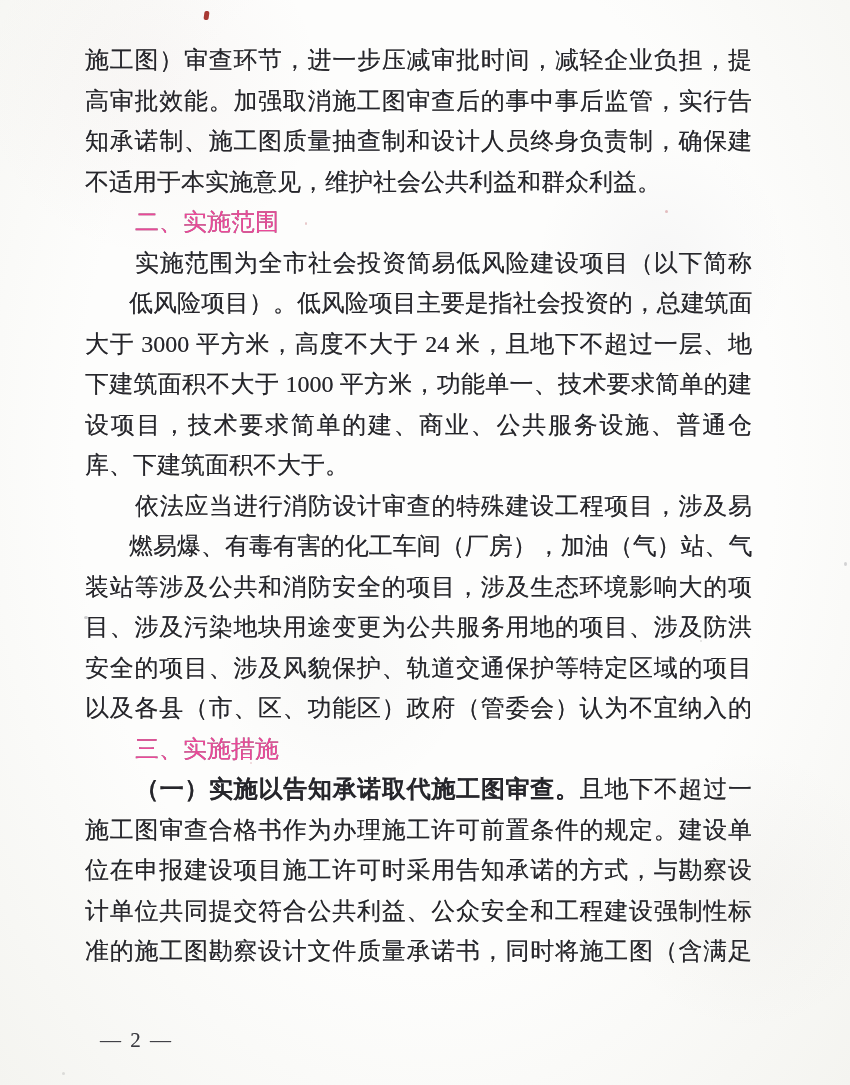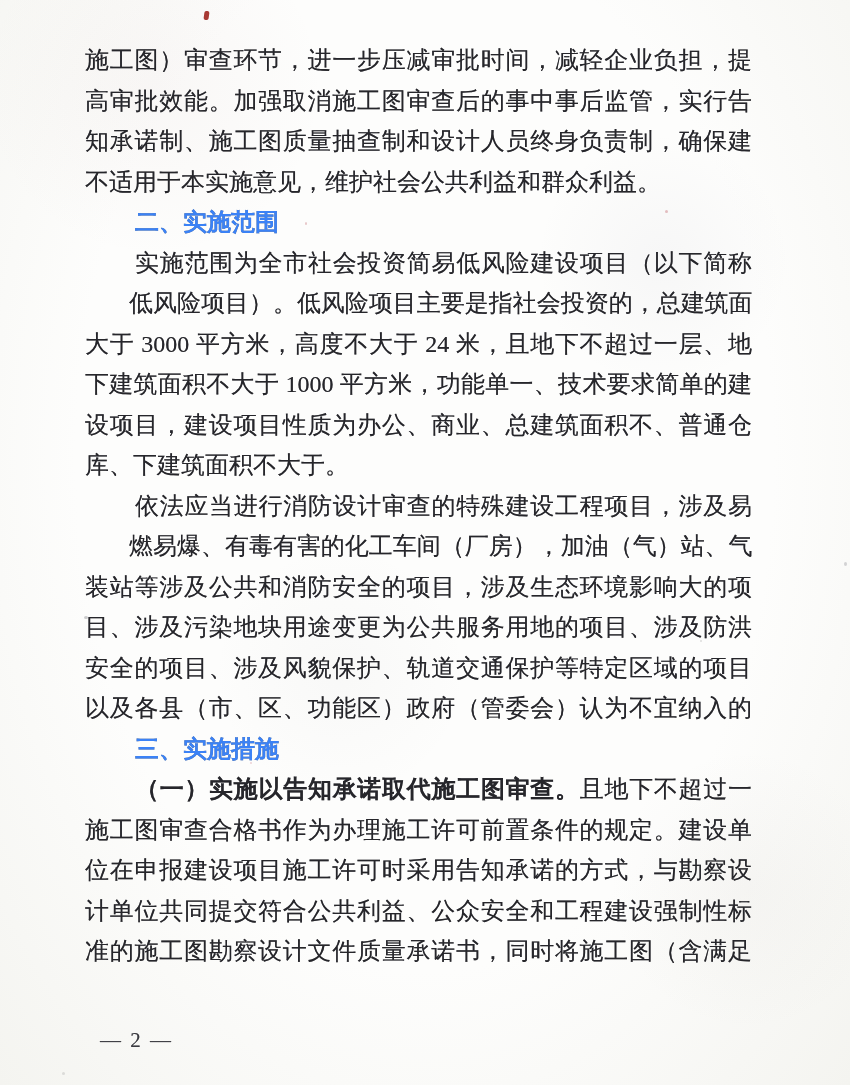--- a/index.html
+++ b/index.html
@@ -25,22 +25,22 @@
     text-align:justify;
     text-justify:inter-character;
     text-align-last:left;
     text-shadow:0 0 0.5px rgba(30,30,35,0.55);
   }
   .stretch{ text-align-last:justify; }
   .indent{ text-indent:50px; }
   .tight{ letter-spacing:-0.6px;margin-left:44px; }
   .heading{
     font-family:"Liberation Sans","DejaVu Sans",sans-serif;
-    font-weight:700;
-    color:#3b82f6;
+    font-weight:400;
+    color:#ec4899;
     text-shadow:0 0 0.6px rgba(20,20,25,0.6);
   }
   .item-lead{ font-weight:700; }
   .page-number{
     position:absolute;left:100px;top:1028px;
     font-size:21px;letter-spacing:2px;color:#3a3a40;
     text-shadow:0 0 0.5px rgba(40,40,45,0.4);
   }
   .speck{ position:absolute;border-radius:50%; }
   .speck-red{
@@ -76,21 +76,21 @@
 <div class="textblock">
   <div class="line stretch">施工图）审查环节，进一步压减审批时间，减轻企业负担，提</div>
   <div class="line stretch">高审批效能。加强取消施工图审查后的事中事后监管，实行告</div>
   <div class="line stretch">知承诺制、施工图质量抽查制和设计人员终身负责制，确保建</div>
   <div class="line">不适用于本实施意见，维护社会公共利益和群众利益。</div>
   <div class="line heading indent">二、实施范围</div>
   <div class="line stretch indent">实施范围为全市社会投资简易低风险建设项目（以下简称</div>
   <div class="line stretch tight">低风险项目）。低风险项目主要是指社会投资的，总建筑面积不</div>
   <div class="line stretch">大于 3000 平方米，高度不大于 24 米，且地下不超过一层、地</div>
   <div class="line stretch">下建筑面积不大于 1000 平方米，功能单一、技术要求简单的建</div>
-  <div class="line stretch">设项目，建设项目性质为办公、商业、总建筑面积不、普通仓</div>
+  <div class="line stretch">设项目，技术要求简单的建、商业、公共服务设施、普通仓</div>
   <div class="line">库、下建筑面积不大于。</div>
   <div class="line stretch indent">依法应当进行消防设计审查的特殊建设工程项目，涉及易</div>
   <div class="line stretch tight">燃易爆、有毒有害的化工车间（厂房），加油（气）站、气体充</div>
   <div class="line stretch">装站等涉及公共和消防安全的项目，涉及生态环境影响大的项</div>
   <div class="line stretch">目、涉及污染地块用途变更为公共服务用地的项目、涉及防洪</div>
   <div class="line stretch">安全的项目、涉及风貌保护、轨道交通保护等特定区域的项目</div>
   <div class="line stretch">以及各县（市、区、功能区）政府（管委会）认为不宜纳入的</div>
   <div class="line heading indent">三、实施措施</div>
   <div class="line stretch indent">
     <span class="item-lead">（一）实施以告知承诺取代施工图审查。</span><span>且地下不超过一层</span>

